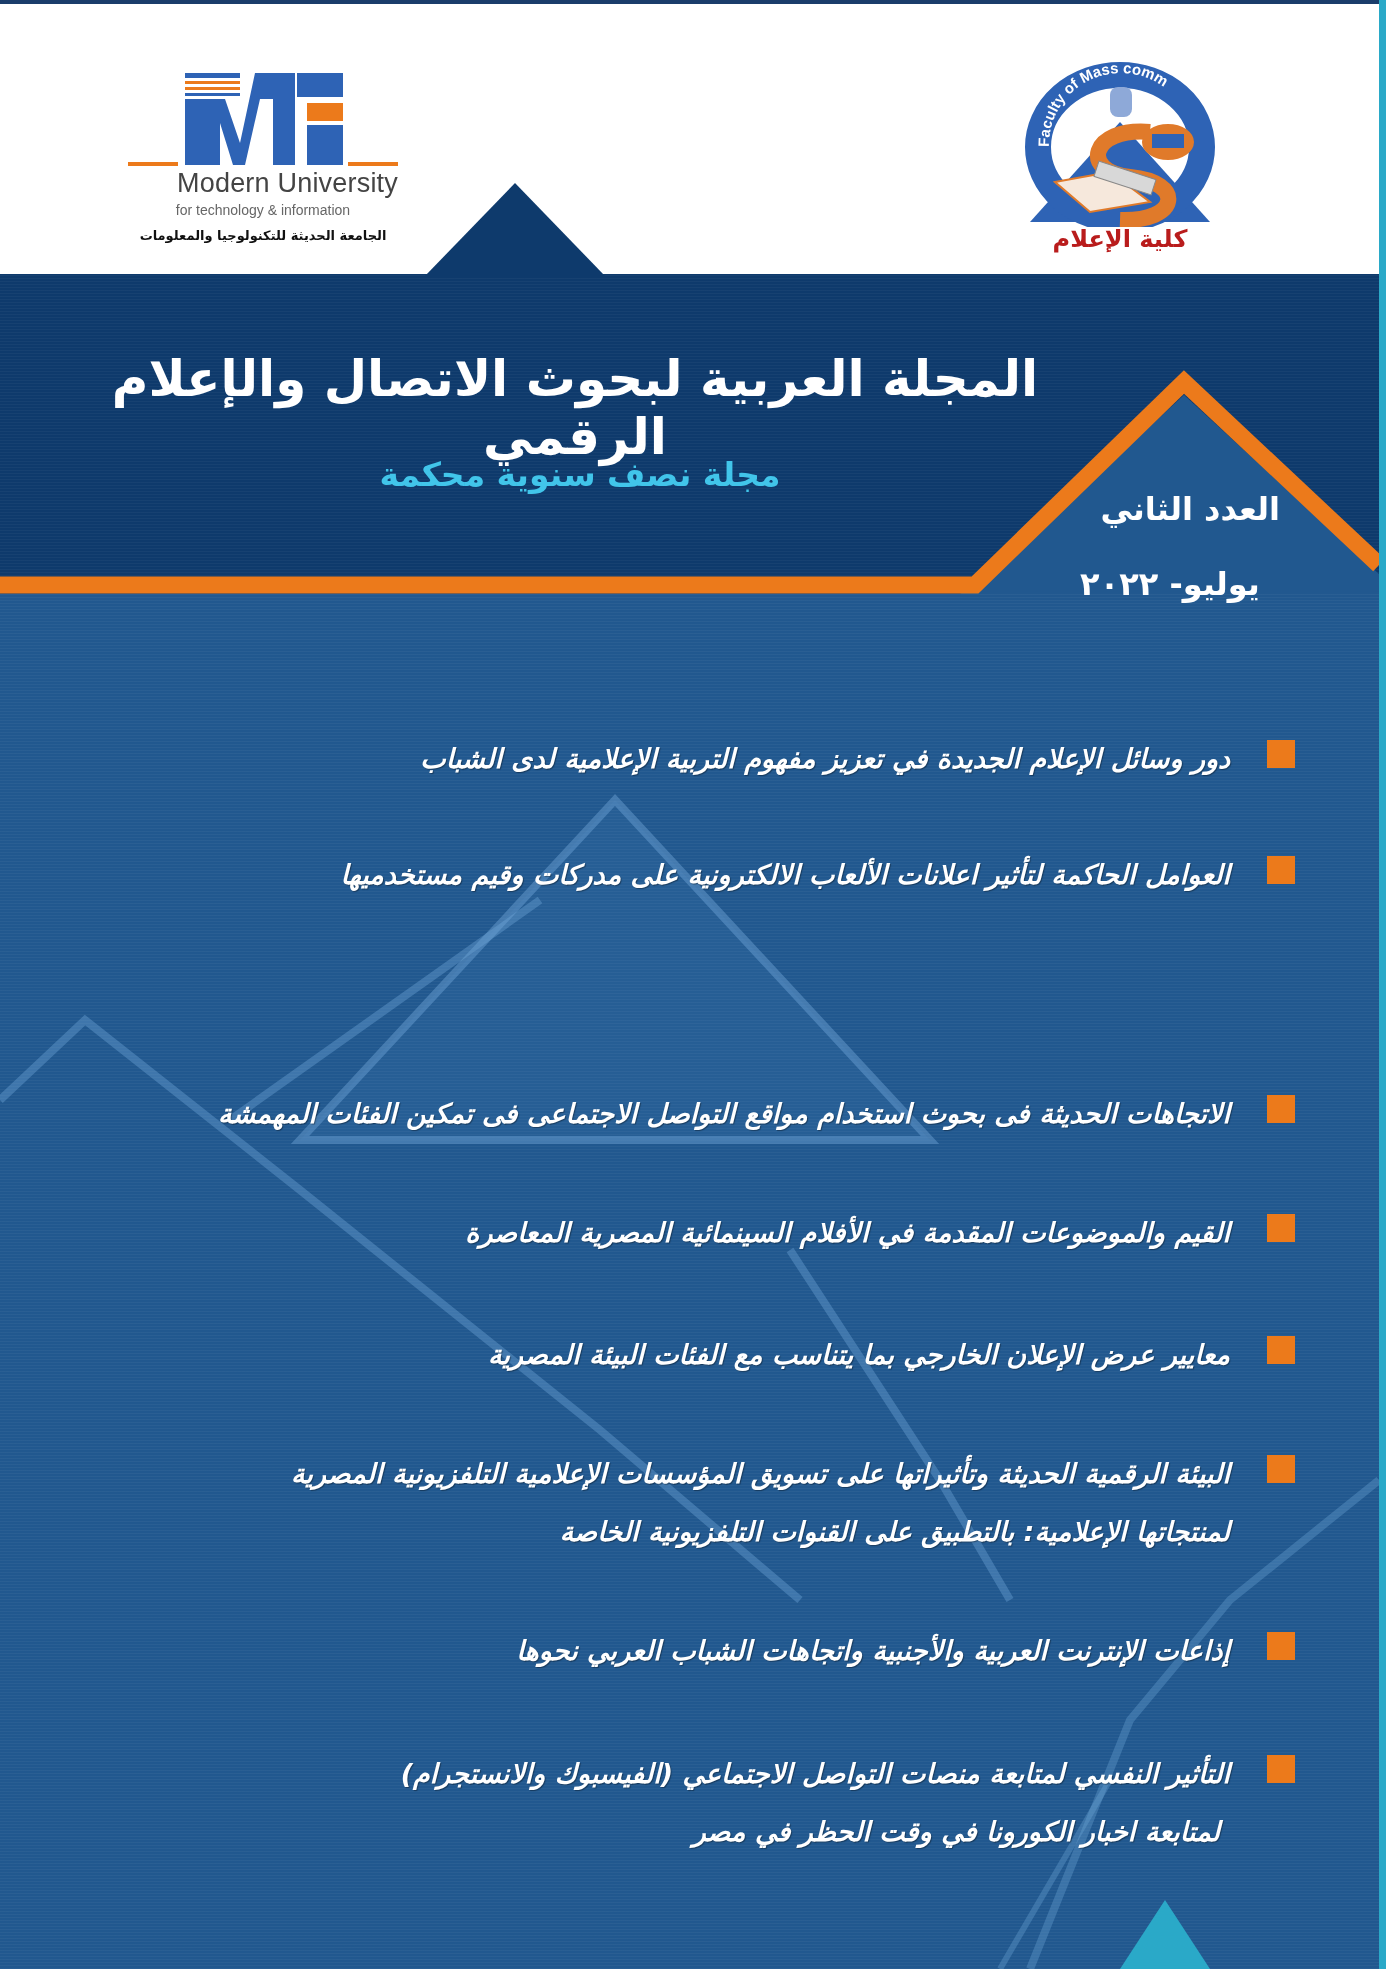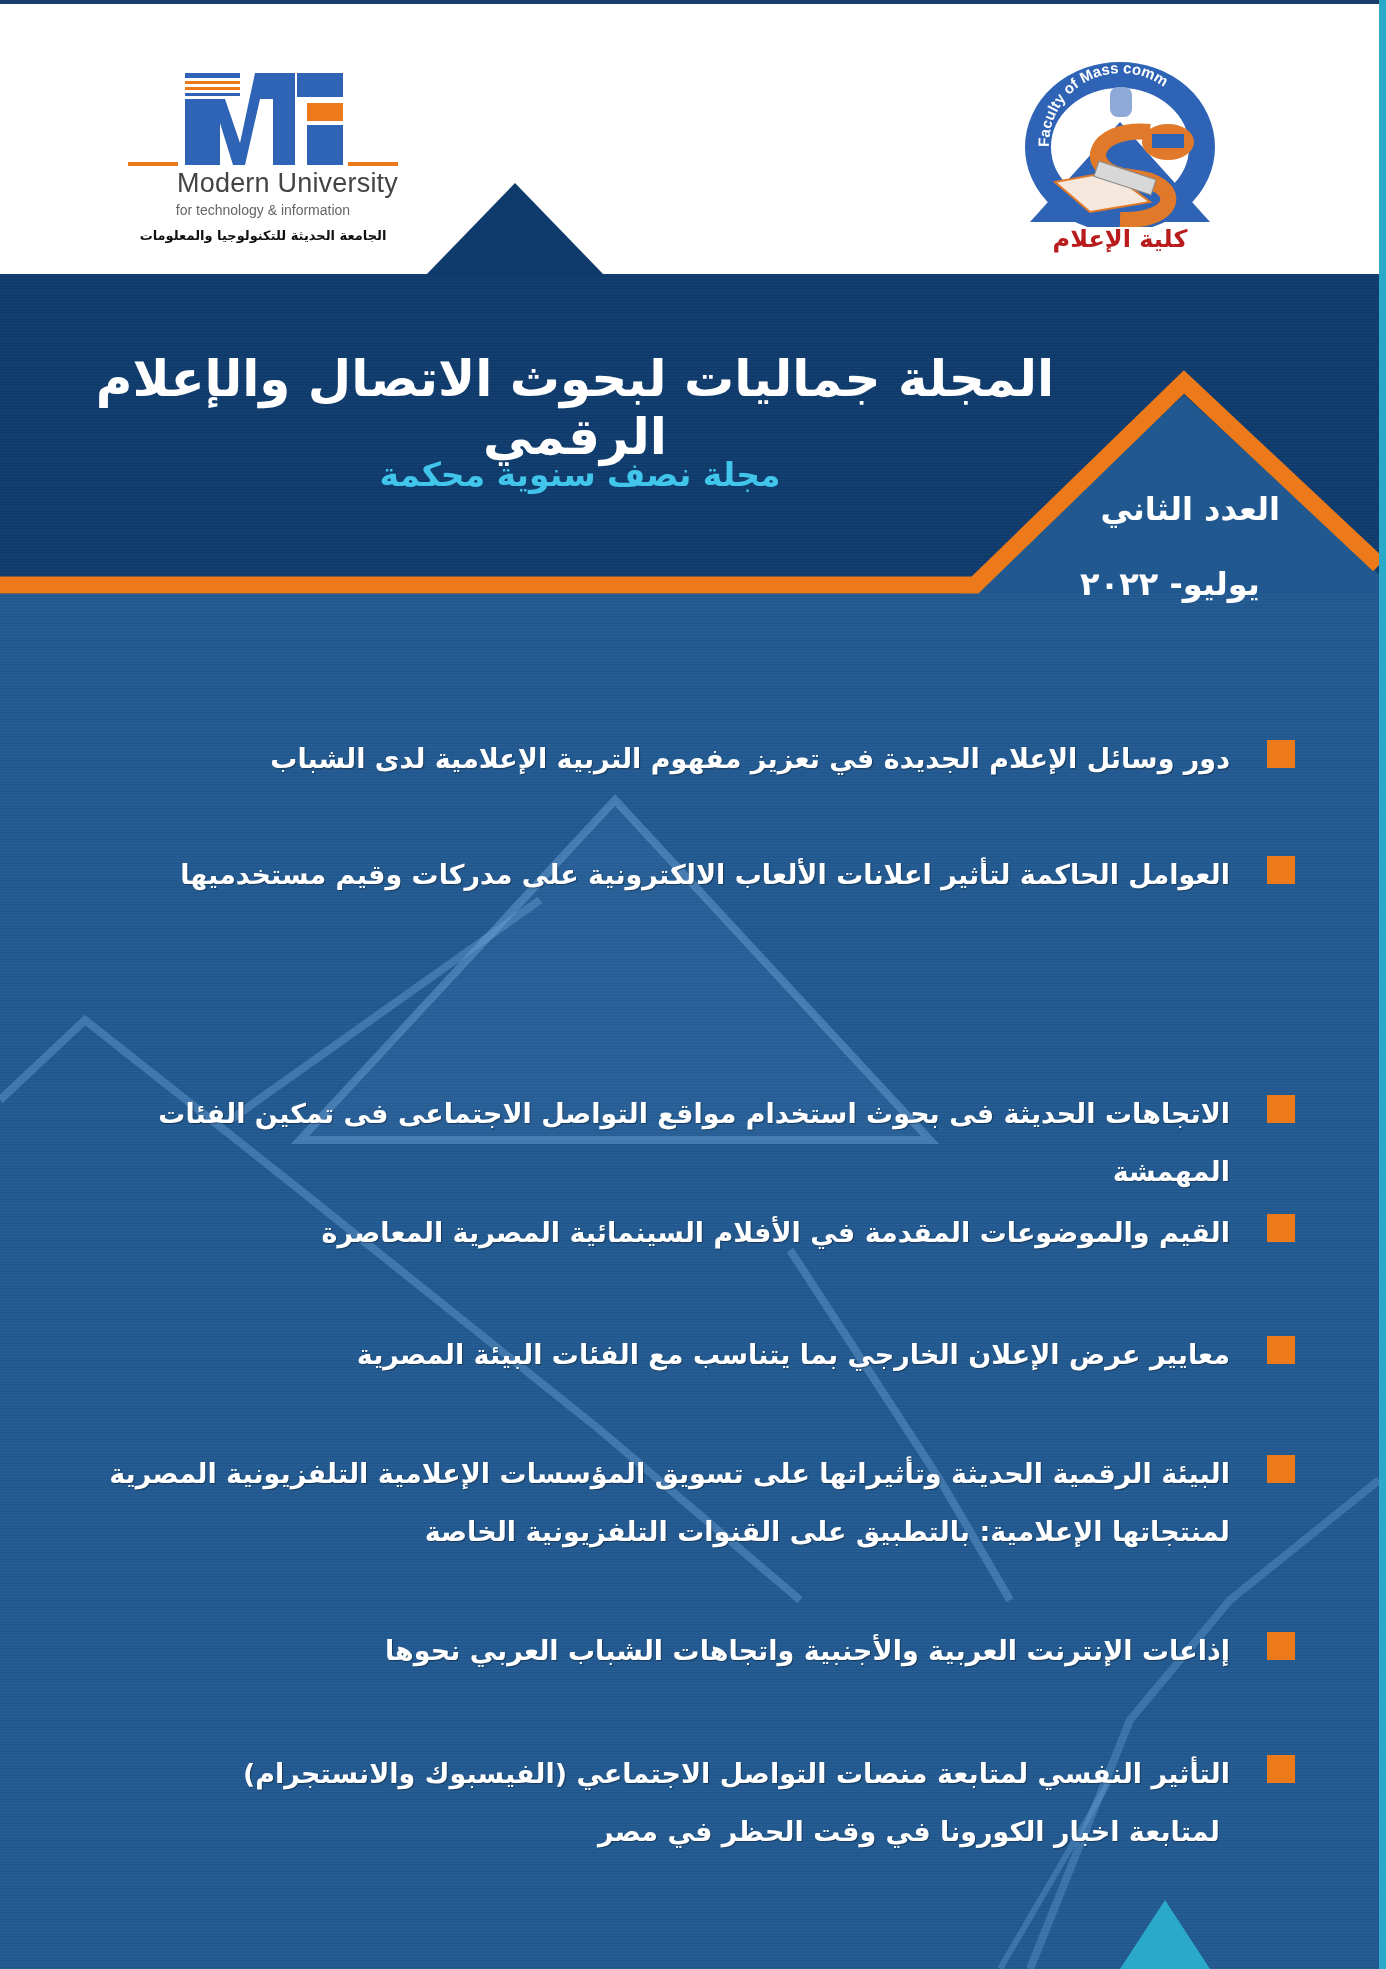--- a/index.html
+++ b/index.html
@@ -41,21 +41,21 @@
   
   .journal-title { position: absolute; left: 60px; top: 350px; width: 1030px; text-align: center; direction: rtl; color: #ffffff; font-family: "DejaVu Sans", sans-serif; font-weight: bold; font-size: 50px; z-index: 6; letter-spacing: -0.5px; }
   .journal-subtitle { position: absolute; left: 360px; top: 455px; width: 440px; text-align: center; direction: rtl; color: #41c5ea; font-family: "DejaVu Sans", sans-serif; font-weight: bold; font-size: 33px; z-index: 6; }
   .issue-number { position: absolute; left: 1060px; top: 490px; width: 220px; text-align: right; direction: rtl; color: #ffffff; font-family: "DejaVu Sans", sans-serif; font-weight: bold; font-size: 32px; z-index: 6; }
   .issue-date { position: absolute; left: 1060px; top: 565px; width: 220px; text-align: center; direction: rtl; color: #ffffff; font-family: "DejaVu Sans", sans-serif; font-weight: bold; font-size: 32px; z-index: 6; }
 
   
   .articles { position: absolute; left: 60px; top: 0; width: 1240px; height: 1969px; z-index: 6; }
   .article { position: absolute; right: 0; width: 1240px; direction: rtl; }
   .bullet { position: absolute; right: 5px; top: 10px; width: 28px; height: 28px; background: #ec7a1b; }
-  .article-text { margin-right: 70px; color: #ffffff; font-family: "DejaVu Sans", sans-serif; font-weight: bold; font-size: 27px; line-height: 58px; text-align: right; text-shadow: 1px 1px 1px rgba(0,0,0,0.35); }
+  .article-text { margin-right: 70px; color: #ffffff; font-family: "DejaVu Sans", sans-serif; font-weight: bold; font-size: 27px; line-height: 58px; text-align: right; text-shadow: 1px 1px 1px rgba(0,0,0,0.35); font-style: italic; }
 </style>
 </head>
 <body>
 
 <div class="page">
   <div class="top-border"></div>
   <div class="header-white"></div>
   <div class="band-dark"></div>
   <div class="body-blue"></div>
 
@@ -111,21 +111,21 @@
       <path d="M 140,70 C 80,65 70,110 120,115 C 175,120 170,160 110,158" fill="none" stroke="#e07a2a" stroke-width="16"></path>
       <rect x="100" y="25" width="22" height="30" rx="8" fill="#8ea9d8"></rect>
       <ellipse cx="158" cy="80" rx="26" ry="18" fill="#e07a2a"></ellipse>
       <rect x="142" y="72" width="32" height="14" fill="#2e63b5"></rect>
       <polygon points="45,120 100,110 140,140 80,150" fill="#f6e8dc" stroke="#e07a2a" stroke-width="2"></polygon>
       <rect x="85" y="108" width="60" height="16" transform="rotate(18 115 116)" fill="#d8d8d8" stroke="#888" stroke-width="1"></rect>
     </svg>
     <div class="fac-ar">كلية الإعلام</div>
   </div>
 
-  <div class="journal-title">المجلة جماليات لبحوث الاتصال والإعلام الرقمي</div>
+  <div class="journal-title">المجلة العربية لبحوث الاتصال والإعلام الرقمي</div>
   <div class="journal-subtitle">مجلة نصف سنوية محكمة</div>
   <div class="issue-number">العدد الثاني</div>
   <div class="issue-date">يوليو- ٢٠٢٢</div>
 
   <div class="articles">
     <div class="article" style="top:730px;">
       <span class="bullet"></span>
       <div class="article-text">دور وسائل الإعلام الجديدة في تعزيز مفهوم التربية الإعلامية لدى الشباب</div>
     </div>
     <div class="article" style="top:846px;">

